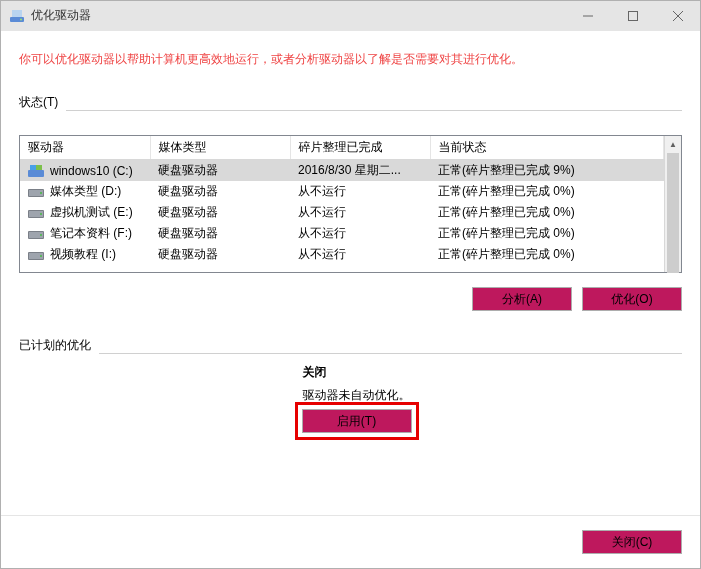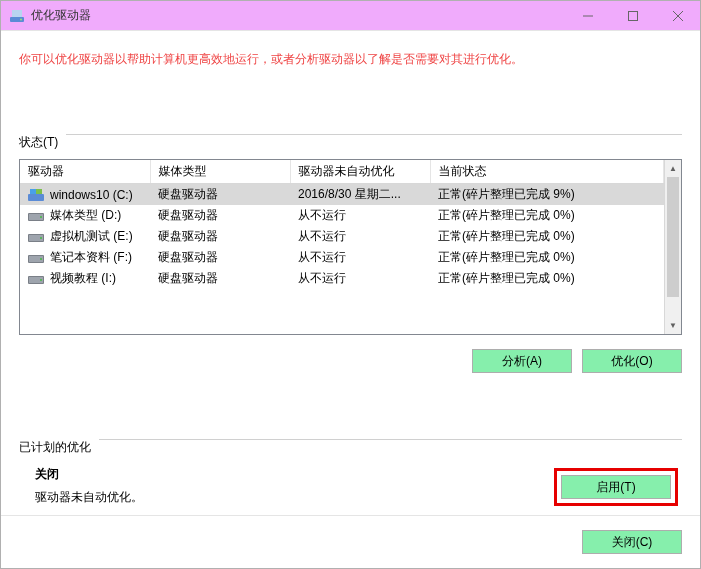--- a/index.html
+++ b/index.html
@@ -8,38 +8,38 @@
       font-size: 12px;
       background: #fff;
       color: #000;
       width: 701px;
       height: 569px;
       overflow: hidden;
     }
     .window { display: flex; flex-direction: column; height: 100%; border: 1px solid #b0b0b0; }
     .titlebar {
       height: 30px; display: flex; align-items: center;
-      background: #f0abfc; border-bottom: 1px solid #e5e5e5;
+      background: #e5e5e5; border-bottom: 1px solid #e5e5e5;
       padding-left: 8px;
     }
     .titlebar-icon { width: 16px; height: 16px; margin-right: 6px; }
     .titlebar-text { flex: 1; font-size: 12px; color: #333; }
     .titlebar-buttons { display: flex; }
     .tbtn {
       width: 45px; height: 29px; display: flex; align-items: center; justify-content: center;
       color: #666; cursor: default;
     }
     .content { flex: 1; padding: 14px 18px 0 18px; display: flex; flex-direction: column; }
     .intro { margin: 6px 0 26px 0; font-size: 12px; color: #ef4444; }
     .section-label { font-size: 12px; margin-bottom: 4px; }
-    .fieldset-row { display: flex; align-items: flex-start; margin-top: 40px; }
+    .fieldset-row { display: flex; align-items: flex-end; }
     .fieldset-row .section-label { margin-right: 8px; margin-bottom: 0; }
     .fieldset-row hr { flex: 1; border: none; border-top: 1px solid #d0d0d0; }
 
-    .table-wrap { border: 1px solid #828790; height: 176px; display: flex; margin-top: 8px; justify-content: space-between; }
+    .table-wrap { border: 1px solid #828790; height: 138px; display: flex; margin-top: 24px; justify-content: space-between; }
     .table-scroll { flex: 1; overflow: hidden; }
     table { width: 100%; border-collapse: collapse; table-layout: fixed; }
     thead th {
       text-align: left; font-weight: normal; font-size: 12px;
       padding: 3px 8px; background: #fff; border-bottom: 1px solid #d8d8d8;
       border-right: 1px solid #e5e5e5;
     }
     tbody td {
       padding: 2px 8px; font-size: 12px; white-space: nowrap;
       overflow: hidden; text-overflow: ellipsis;
@@ -50,27 +50,27 @@
     .scrollbar {
       width: 17px; background: #f0f0f0; border-left: 1px solid #d8d8d8;
       display: flex; flex-direction: column;
     }
     .sb-btn { height: 17px; display:flex; align-items:center; justify-content:center; color:#606060; font-size:8px; }
     .sb-track { flex:1; position:relative; }
     .sb-thumb { position:absolute; top:0; left:2px; right:2px; height:120px; background:#cdcdcd; }
 
     .btn-row { display: flex; justify-content: flex-end; gap: 10px; padding: 14px 0 0 0; }
     .btn {
-      min-width: 100px; height: 24px; border: 1px solid #adadad; background: #86efac;
+      min-width: 100px; height: 24px; border: 1px solid #adadad; background: #be185d;
       display: flex; align-items: center; justify-content: center;
       font-size: 12px; cursor: default; padding: 0 18px;
     }
 
     .scheduled-block { margin-top: 26px; }
-    .sched-body { display: flex; padding: 10px 4px 0 16px; align-items: flex-end; }
+    .sched-body { display: flex; padding: 10px 4px 0 16px; align-items: center; flex-direction: column; }
     .sched-text { flex: 1; }
     .sched-status { font-weight: bold; margin-bottom: 6px; }
     .highlight-box {
       border: 3px solid #e60000; padding: 4px; margin-top: -2px;
     }
     .highlight-box .btn { min-width: 110px; }
 
     .footer {
       border-top: 1px solid #e5e5e5; padding: 14px 18px;
       display: flex; justify-content: flex-end;
@@ -124,21 +124,21 @@
           <colgroup>
               <col style="width:130px">
               <col style="width:140px">
               <col style="width:140px">
               <col>
             </colgroup>
           <thead>
             <tr>
               <th>驱动器</th>
               <th>媒体类型</th>
-              <th>驱动器未自动优化</th>
+              <th>碎片整理已完成</th>
               <th>当前状态</th>
             </tr>
           </thead>
           <tbody id="drive-rows">
               <tr class="selected">
                 <td>
                   <span class="drive-cell">
                     <span class="drive-icon"><svg width="16" height="12" viewBox="0 0 16 12">
                         <rect x="0" y="5" width="16" height="7" rx="1" fill="#5a8bd6"></rect>
                         <rect x="2" y="0" width="6" height="5" fill="#49a0e8"></rect>

